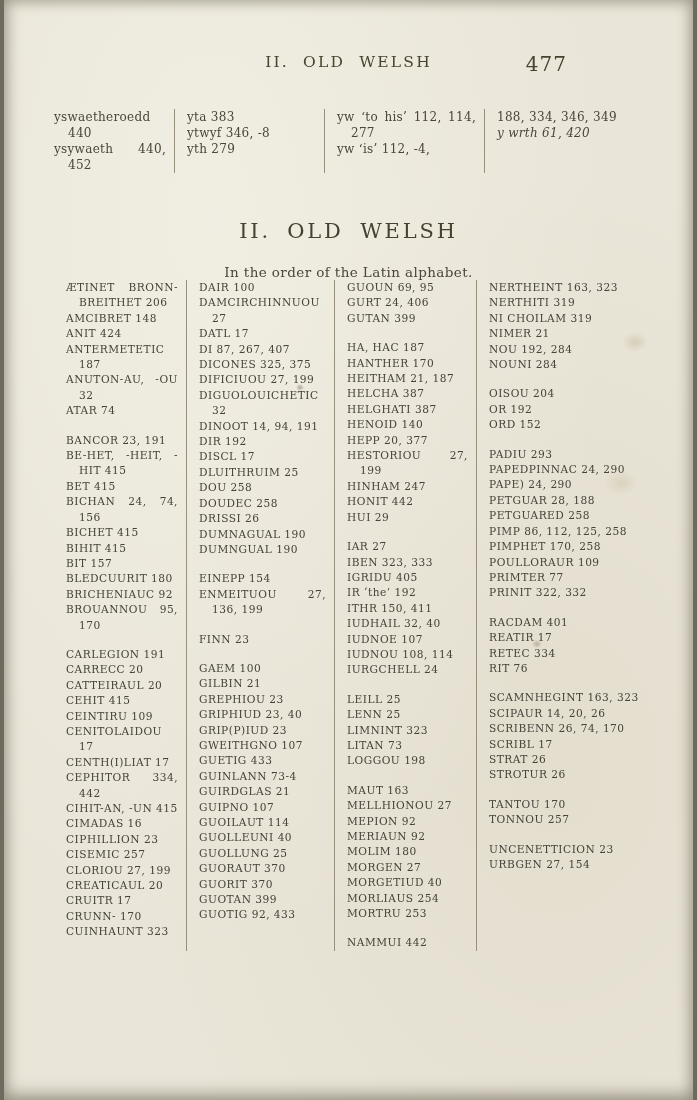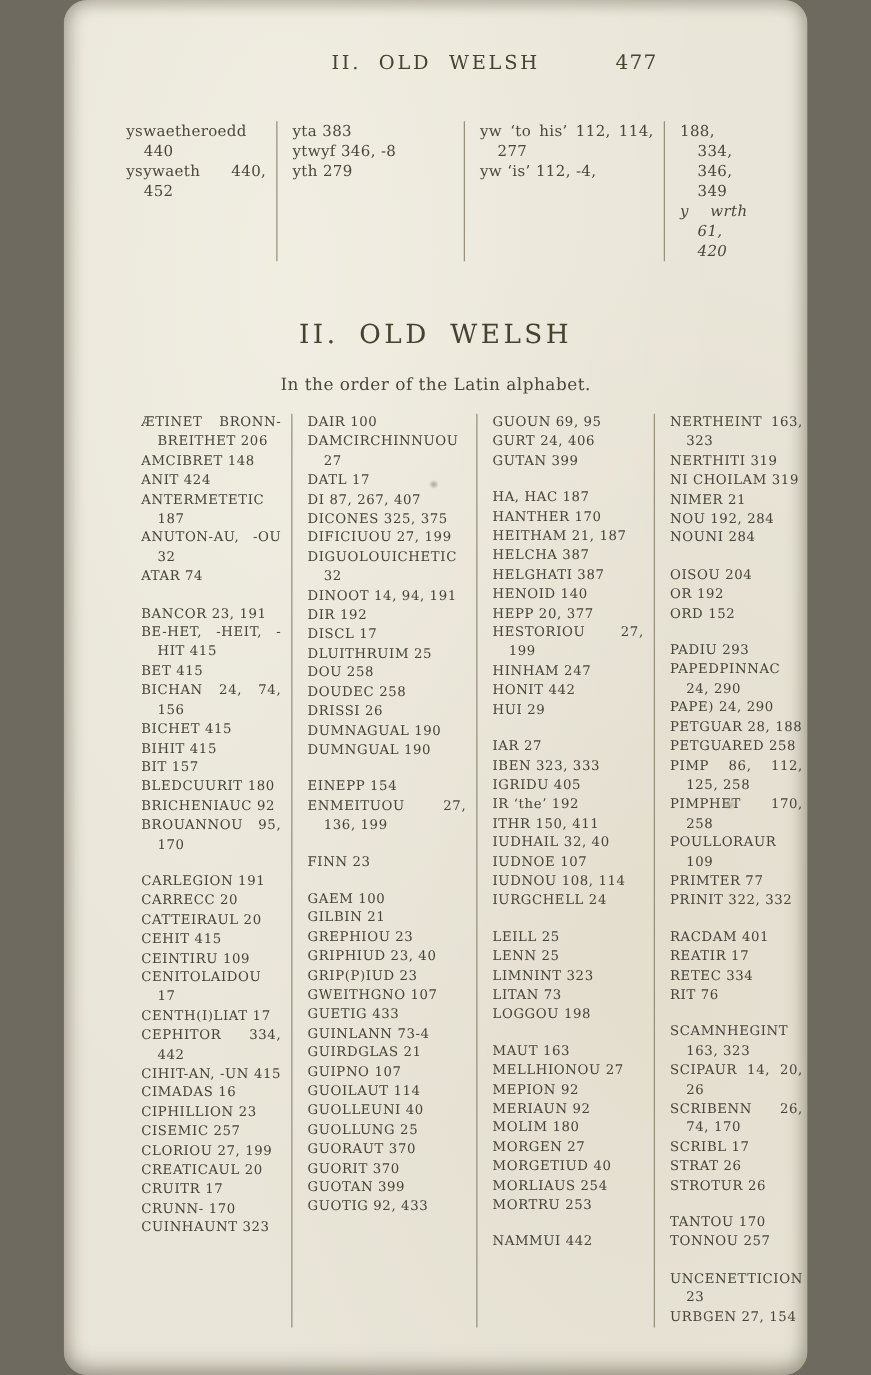--- a/index.html
+++ b/index.html
@@ -1,46 +1,45 @@
 <!DOCTYPE html>
 <html><head>
 <meta charset="utf-8">
 <style>
   html,body{margin:0;padding:0;background:#6e6a5f;}
   .page{
     position:relative;
-    width:595px;height:1100px;
+    width:689px;height:1100px;
     margin:0 auto;
     background:
       radial-gradient(ellipse at 30% 20%, rgba(255,253,245,0.35), rgba(0,0,0,0) 60%),
       radial-gradient(ellipse at 80% 70%, rgba(210,200,175,0.25), rgba(0,0,0,0) 55%),
       #e9e5d8;
     box-shadow: inset 0 -7px 16px rgba(75,70,55,0.35),
                 inset 0 5px 12px rgba(120,113,95,0.22),
                 inset 6px 0 14px rgba(120,113,95,0.18),
                 inset -5px 0 12px rgba(120,113,95,0.15);
     font-family:"DejaVu Serif","Liberation Serif",serif;
     color:#3e3b31;
     overflow:hidden;
     box-sizing:border-box;
-    padding-top:40px;
-    border-radius:19px;
+    padding-top:52px;
   }
   .speck{position:absolute;border-radius:50%;pointer-events:none;}
   .speck.s1{left:618px;top:332px;width:26px;height:20px;background:radial-gradient(rgba(170,150,115,0.28),rgba(0,0,0,0) 70%);}
   .speck.s2{left:600px;top:470px;width:34px;height:26px;background:radial-gradient(rgba(175,158,120,0.22),rgba(0,0,0,0) 70%);}
   .speck.s3{left:292px;top:384px;width:8px;height:7px;background:radial-gradient(rgba(110,100,80,0.5),rgba(0,0,0,0) 75%);}
   .speck.s4{left:528px;top:640px;width:10px;height:8px;background:radial-gradient(rgba(130,118,92,0.45),rgba(0,0,0,0) 75%);}
 
   .running-header{position:relative;text-align:center;height:22px;}
   .running-title{
     font-size:15.5px;letter-spacing:2.2px;word-spacing:7px;color:#46432f;
   }
   .page-number{
-    position:absolute;right:120px;top:0;font-size:16px;letter-spacing:1px;color:#46432f;
+    position:absolute;right:126px;top:0;font-size:20px;letter-spacing:1px;color:#46432f;
   }
 
   .index{display:grid;}
   .index .col{padding:0 8px 0 12px;box-sizing:border-box;}
   .index .col + .col{border-left:1px solid #96907d;}
 
   .top-index{
     margin-top:35px;
     padding:0 40px 0 38px;
     grid-template-columns:132px 150px 160px 1fr;
@@ -54,21 +53,20 @@
   .section-title{
     margin-top:46px;text-align:center;
     font-size:21px;letter-spacing:2.8px;word-spacing:7px;color:#45422f;
   }
   .subtitle{
     margin-top:21px;text-align:center;
     font-size:13.5px;letter-spacing:0.4px;color:#4a463a;
   }
 
   .main-index{
-    margin-top:15px;
     padding:0 44px 0 50px;
     grid-template-columns:132px 148px 142px 1fr;
   }
   .main-index .entry{
     font-size:10.6px;line-height:15.4px;letter-spacing:0.5px;
     text-align:justify;padding-left:13px;text-indent:-13px;color:#46433a;
   }
   .group + .group{margin-top:14px;}
 </style>
 </head>

